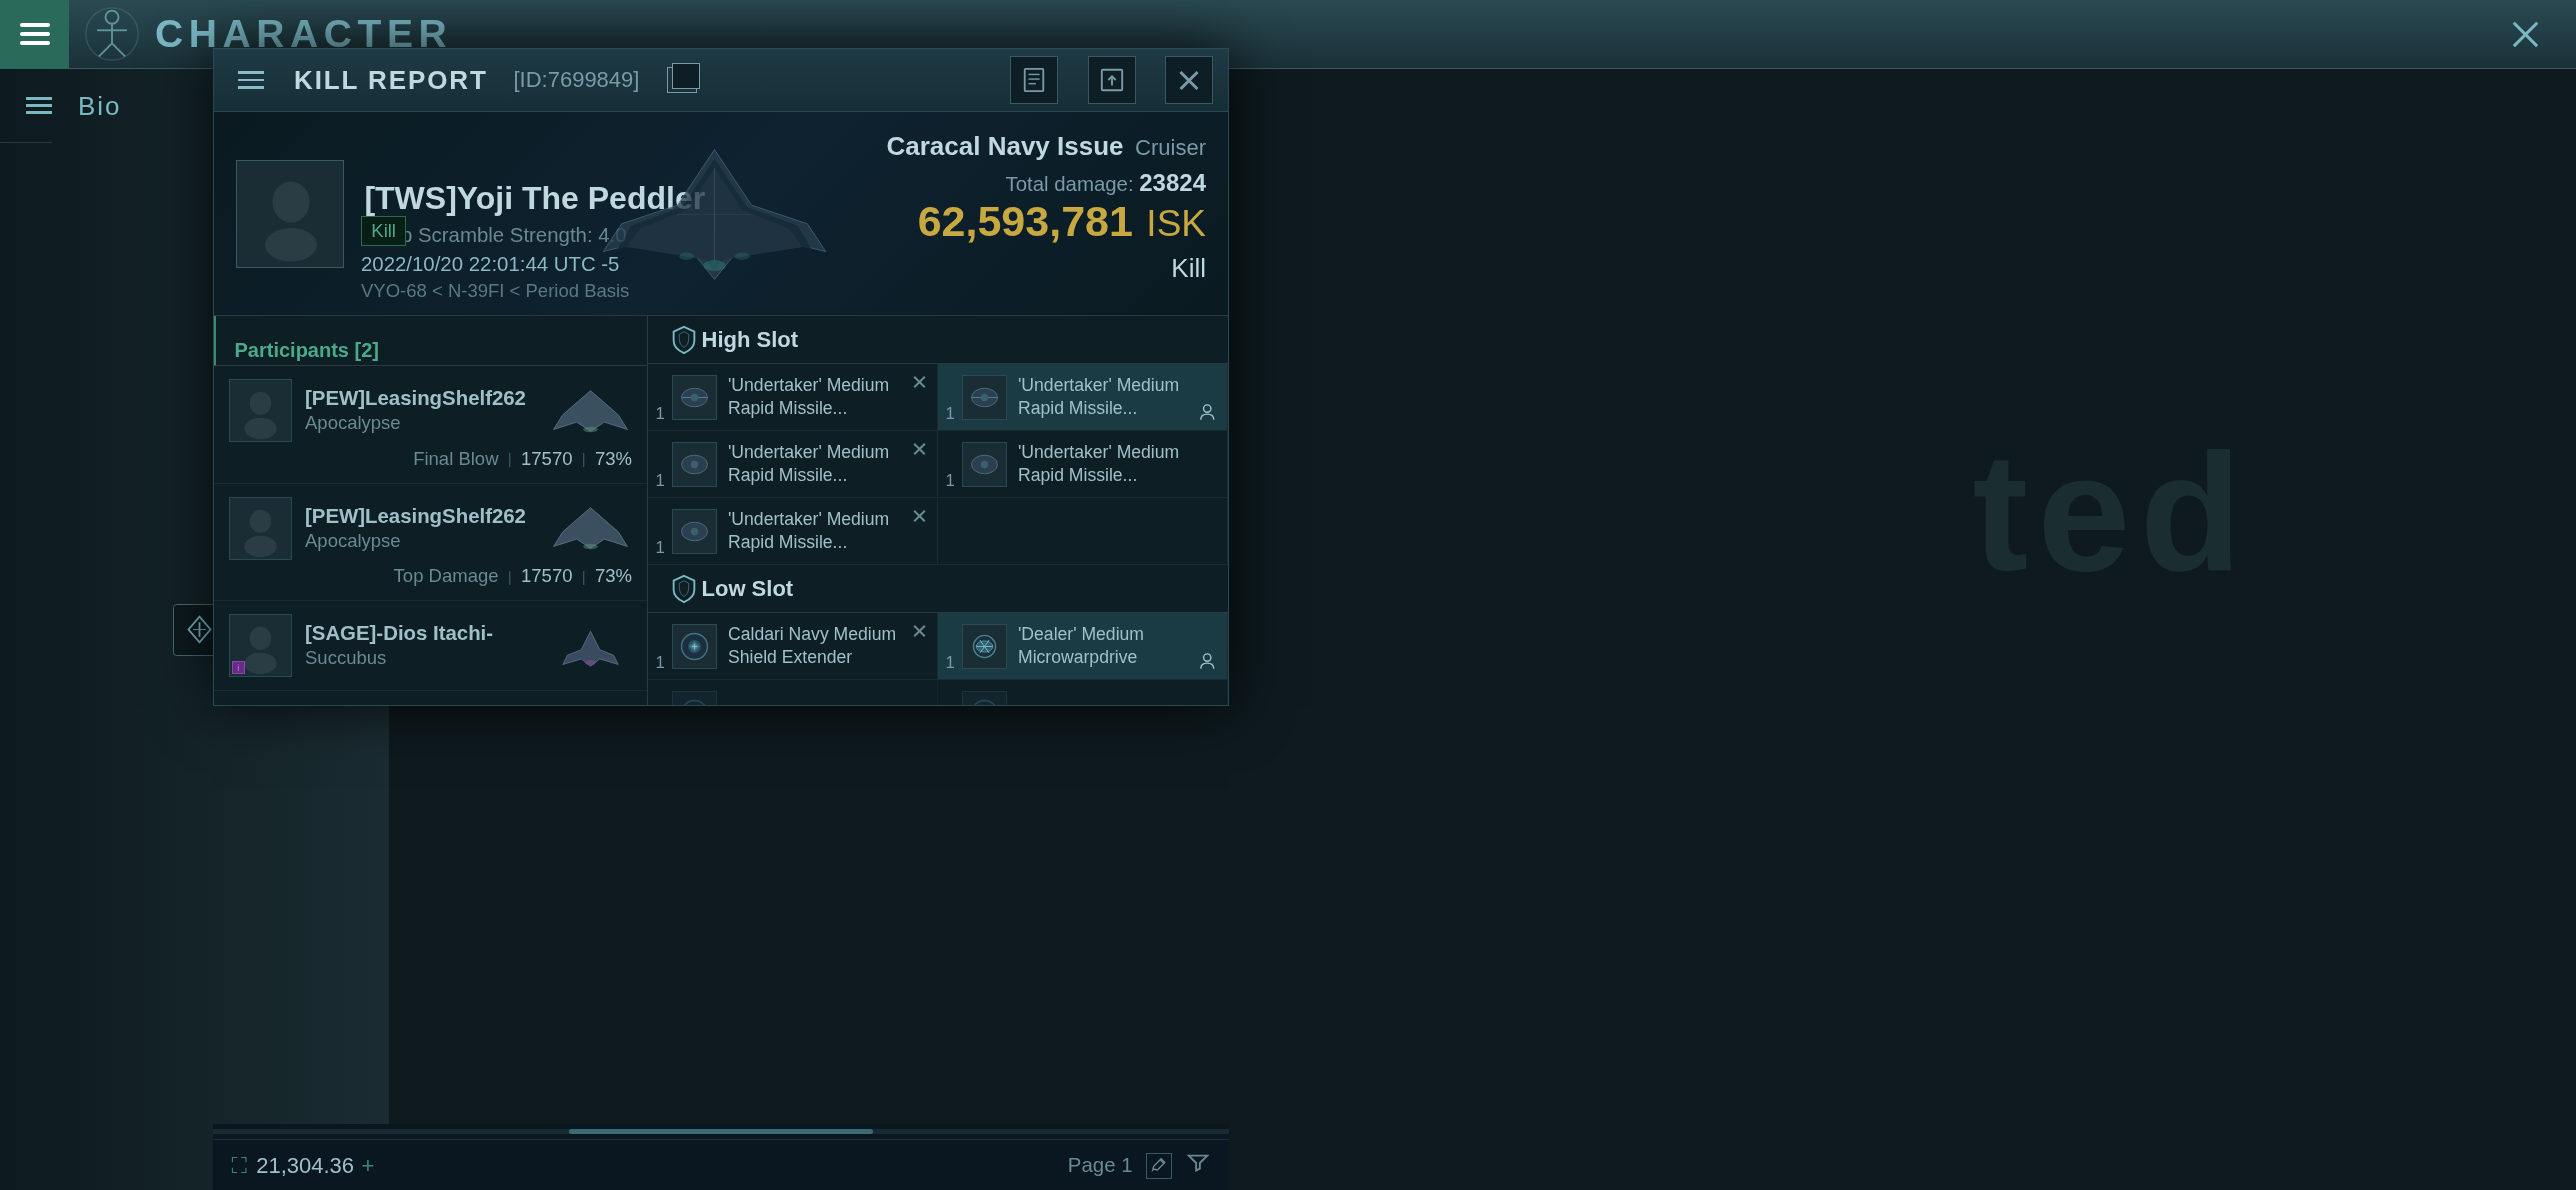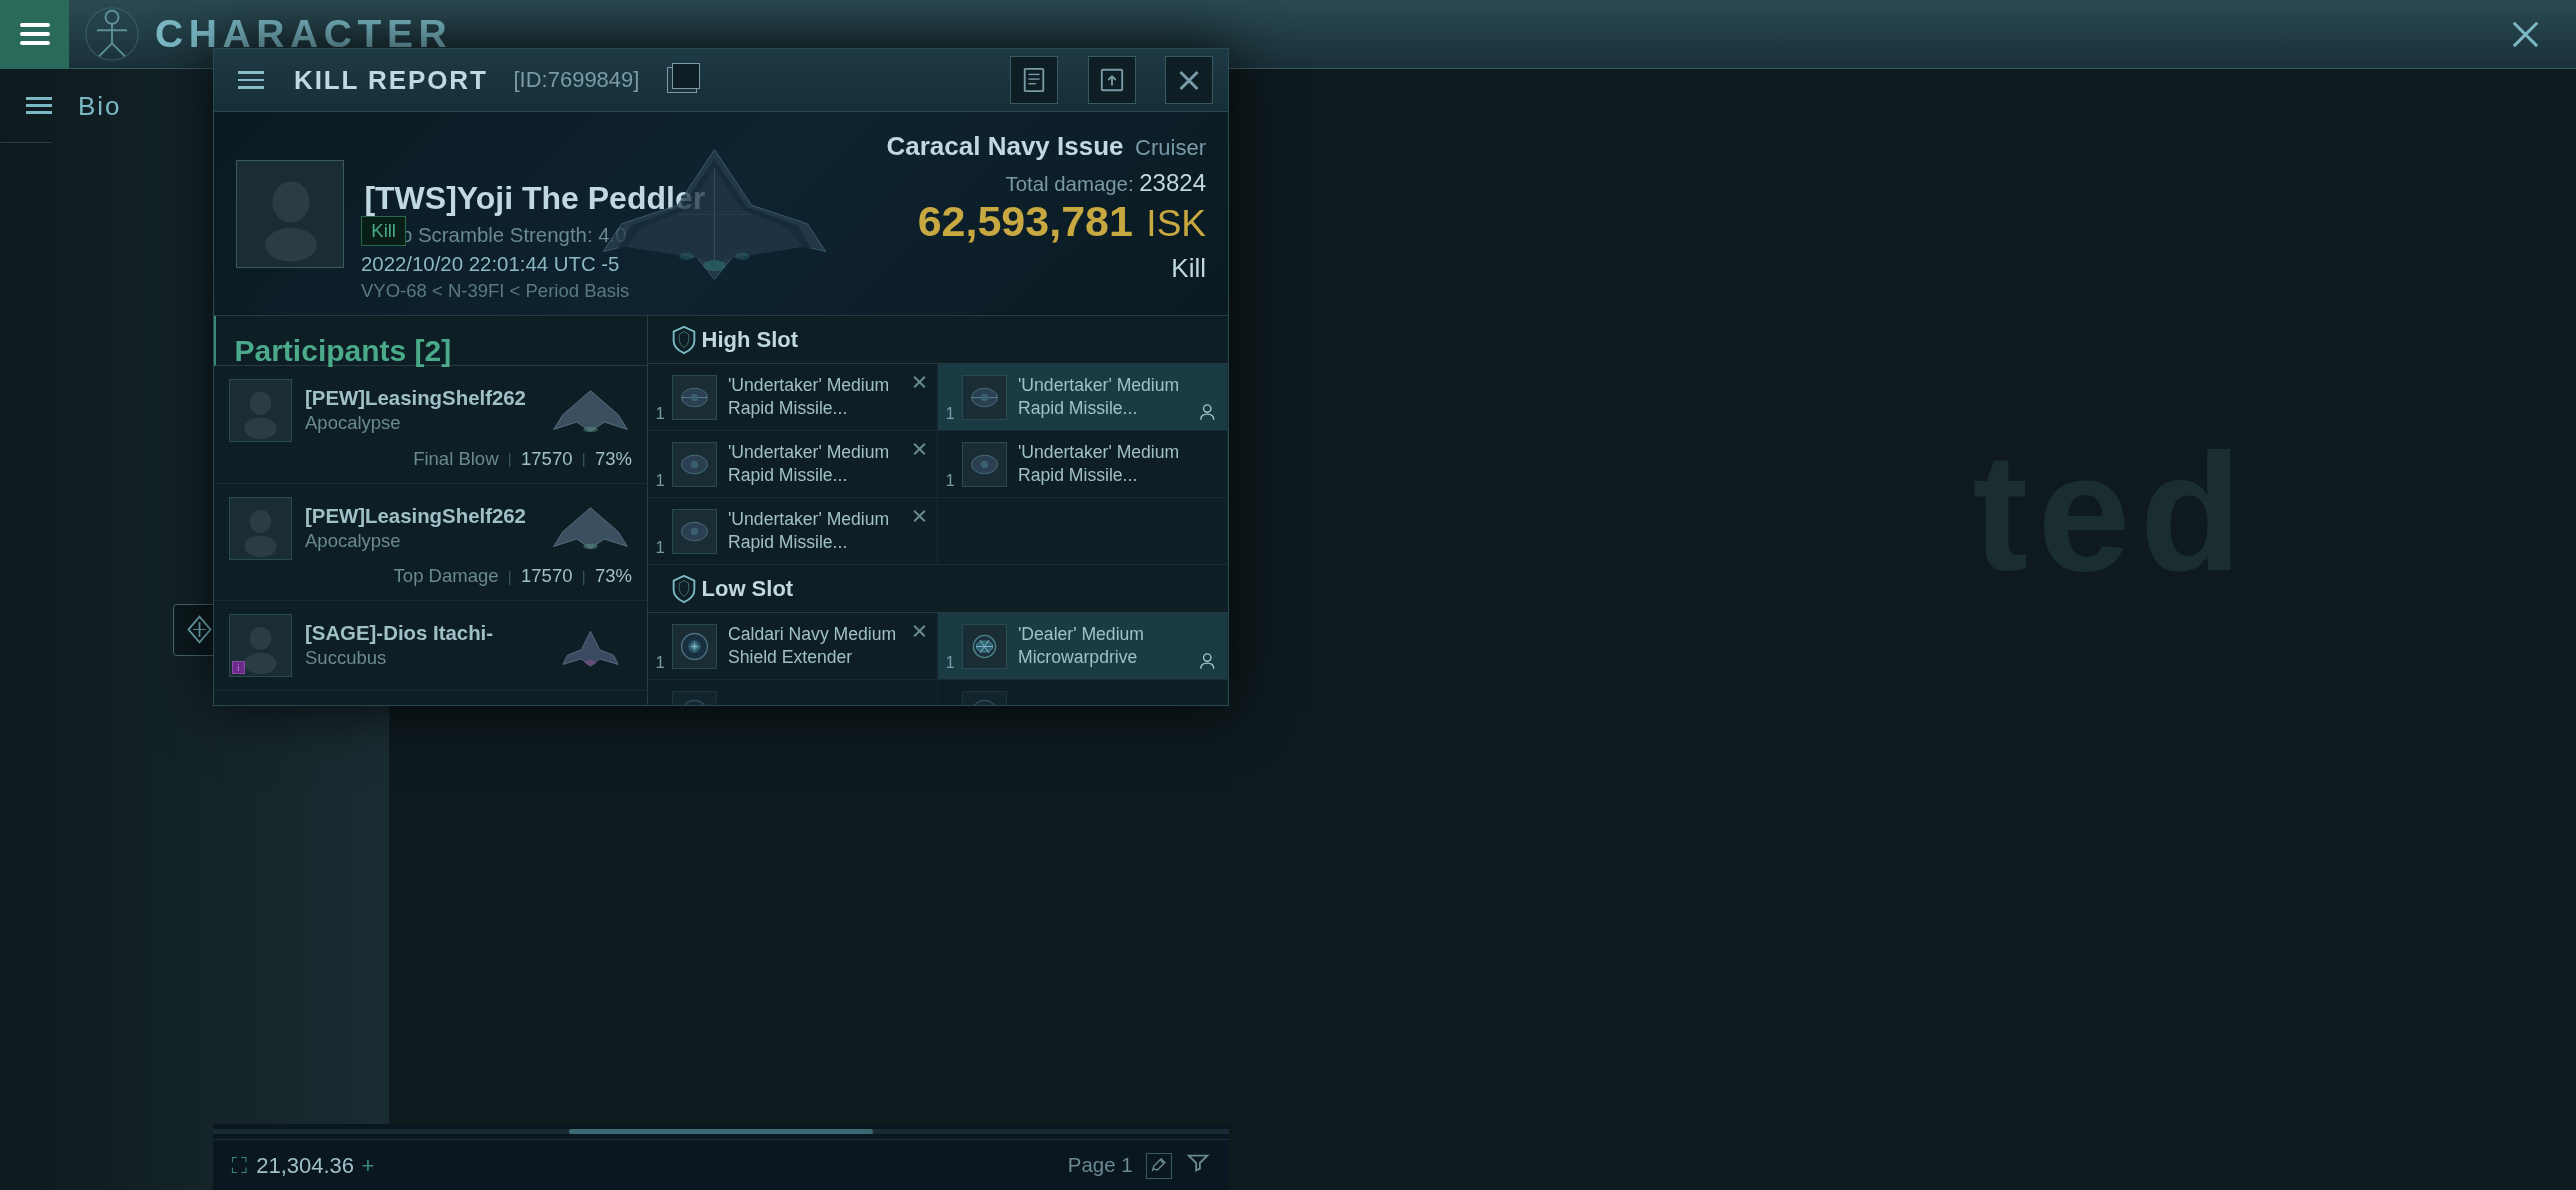--- a/index.html
+++ b/index.html
@@ -381,21 +381,21 @@
     }
 
     .total-damage-label {
       font-size: 20.4px;
       color: #7a9aa8;
       margin-top: 7.4px;
     }
 
     .total-damage-value {
       font-size: 24px;
-      font-weight: normal;
+      font-weight: bold;
       color: #c0d8e0;
     }
 
     .isk-value {
       font-size: 43px;
       font-weight: bold;
       color: #c8a840;
       margin-top: 5px;
     }
 
@@ -429,21 +429,21 @@
       height: 50px;
       display: flex;
       align-items: center;
       padding: 0 18.5px;
       border-bottom: 0.9px solid #2a3a42;
       border-left: 2.8px solid #3a8a72;
       background: #0d1e24;
     }
 
     .panel-header-title {
-      font-size: 30px;
+      font-size: 20px;
       color: #4aaa8a;
       font-weight: bold;
       margin-top: 20px;
     }
 
     .participant-item {
       padding: 13px 15px;
       border-bottom: 0.9px solid #1a2a32;
       cursor: pointer;
     }

